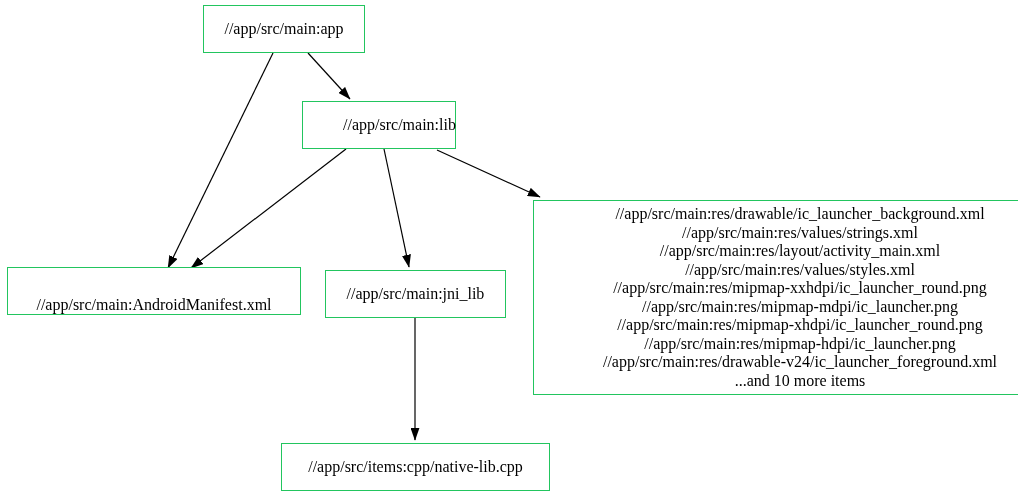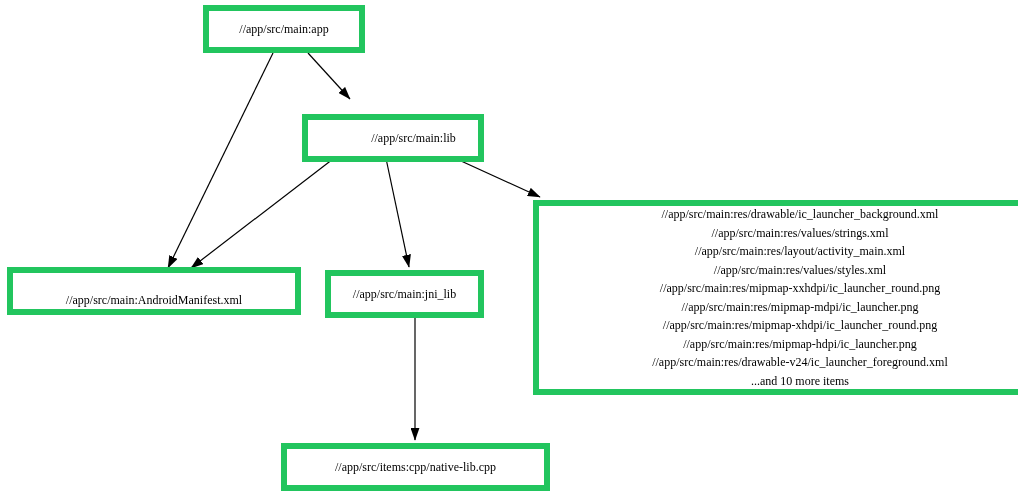--- a/index.html
+++ b/index.html
@@ -23,34 +23,34 @@
     width: 1018px;
     height: 496px;
   }
   .edges line {
     stroke: #000000;
     stroke-width: 1.2;
   }
   .node {
     position: absolute;
     box-sizing: border-box;
-    border: 6px solid #22c55e;
+    border: 1px solid #22c55e;
     background: #ffffff;
     display: flex;
     align-items: center;
     justify-content: center;
     text-align: center;
-    font-size: 12px;
+    font-size: 16px;
     line-height: 18.5px;
     white-space: pre-line;
   }
   .node-app             { left: 203px; top: 5px;   width: 162px; height: 48px; }
-  .node-lib             { left: 302px; top: 114px; width: 182px; height: 48px; padding-left: 41px; }
+  .node-lib             { left: 302px; top: 101px; width: 154px; height: 48px; padding-left: 41px; }
   .node-android-manifest{ left: 7px;   top: 267px; width: 294px; height: 48px; align-items: flex-end; }
-  .node-jni-lib         { left: 325px; top: 270px; width: 159px; height: 48px; }
+  .node-jni-lib         { left: 325px; top: 270px; width: 181px; height: 48px; }
   .node-res-group       { left: 533px; top: 200px; width: 534px; height: 195px; }
   .node-native-lib      { left: 281px; top: 443px; width: 269px; height: 48px; }
 </style>
 </head>
 <body>
 
 <div class="canvas">
 
   <svg class="edges" width="1018" height="496" aria-hidden="true">
     <defs>

